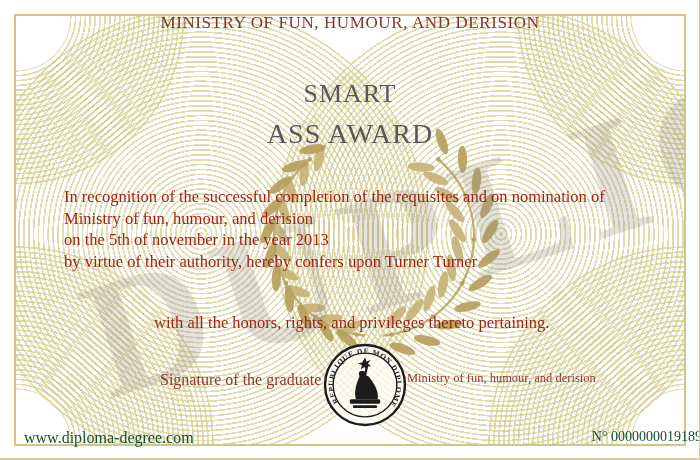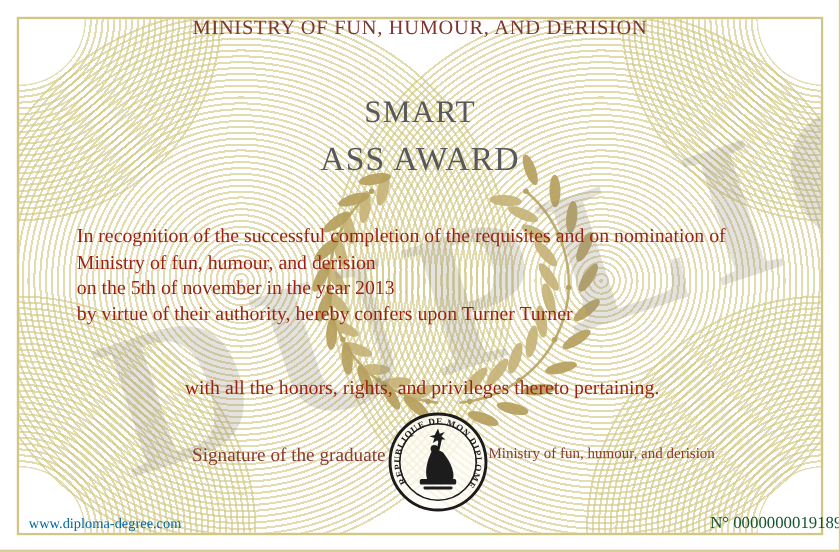--- a/index.html
+++ b/index.html
@@ -63,21 +63,21 @@
   .closing{
     position:absolute;left:112px;top:313px;width:520px;
     font-size:16.5px;color:var(--red-body,#9e1f12);margin-left:42px;
   }
 
   .sig-left{position:absolute;left:160px;top:371px;font-size:16px;color:var(--red-muted,#8a3a2e);}
   .sig-right{position:absolute;left:407px;top:371px;font-size:12.5px;color:var(--red-muted,#8a3a2e);}
 
   .seal{position:absolute;left:322px;top:342px;width:86px;height:86px;}
 
-  .footer-url{position:absolute;left:24px;top:429px;font-size:12px;color:#0369a1;}
+  .footer-url{position:absolute;left:24px;top:429px;font-size:16px;color:#14532d;}
   .footer-serial{position:absolute;right:22px;top:429px;font-size:14px;color:#14532d;}
 </style>
 </head>
 <body>
 
 <div class="stage">
 
   <div class="frame">
     <div class="fan fan-tl"></div>
     <div class="fan fan-tr"></div>

